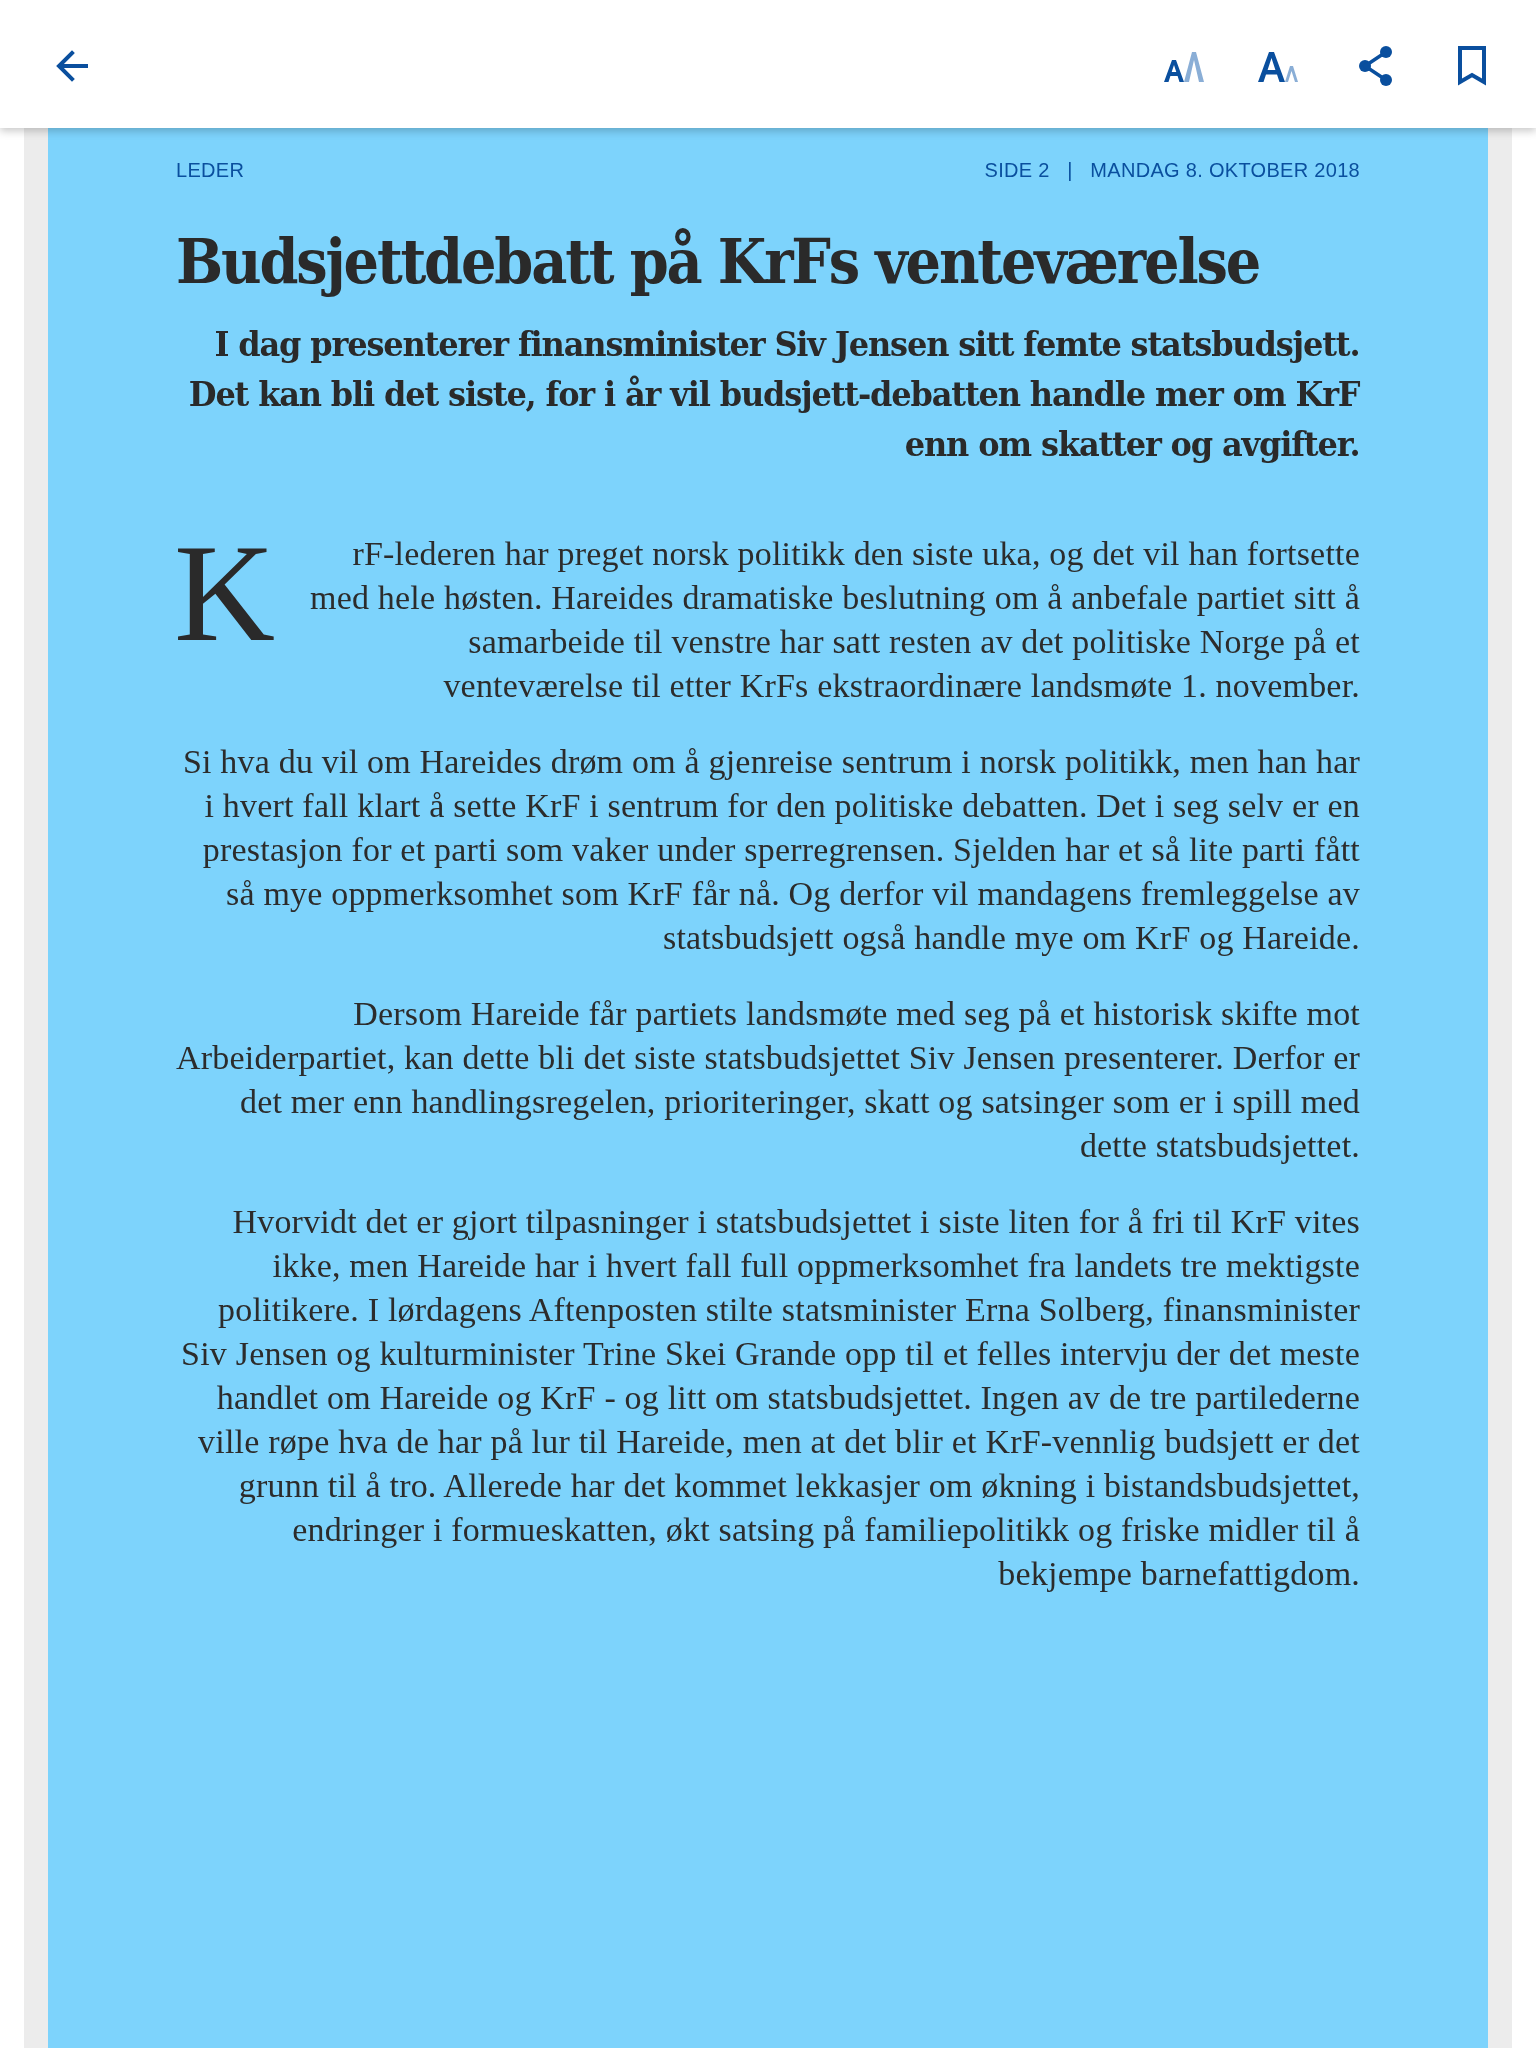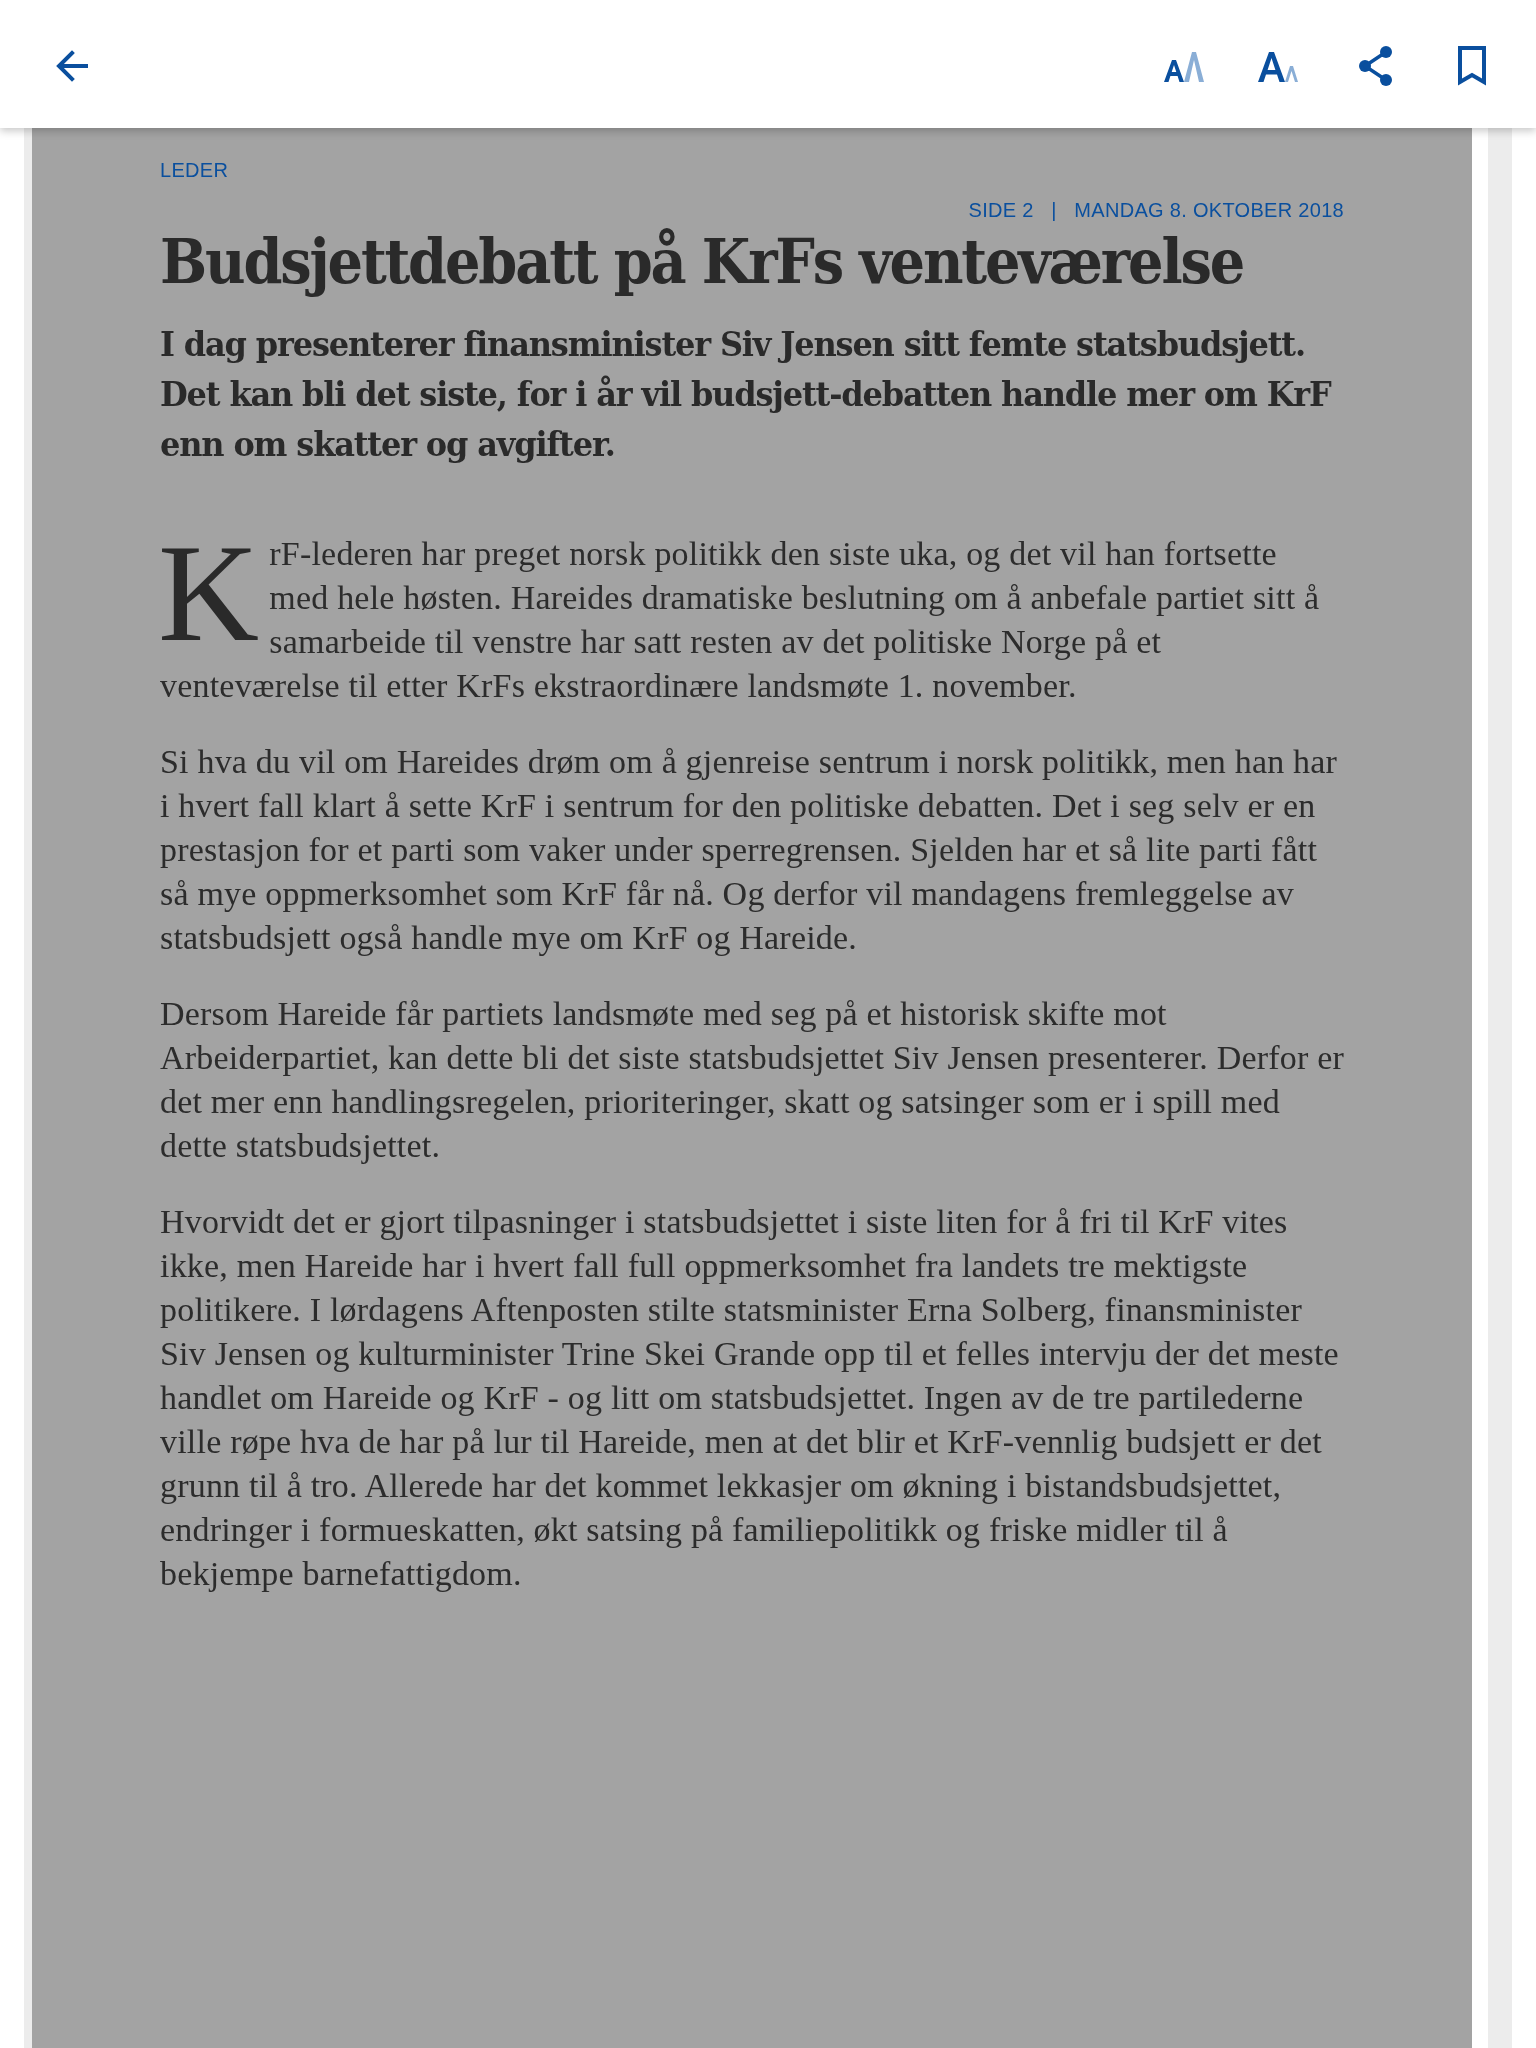--- a/index.html
+++ b/index.html
@@ -42,24 +42,25 @@
       background: #ececec;
     }
     .gutter-right {
       position: absolute;
       left: 1488px; top: 128px;
       width: 24px; height: 1920px;
       background: #ececec;
     }
     .page {
       position: absolute;
-      left: 32px; top: 128px;
+      left: 48px; top: 128px;
       width: 1440px; height: 1920px;
-      background: #a3a3a3;
+      background: #7dd3fc;
       overflow: hidden;
+      text-align: right;
     }
     .content {
       position: absolute;
       left: 128px; top: 0;
       width: 1184px;
     }
     .meta-row {
       position: relative;
       height: 60px;
       font-family: "Liberation Sans", sans-serif;
@@ -68,21 +69,20 @@
       letter-spacing: 0.3px;
     }
     .section-label {
       position: absolute;
       left: 0; top: 31px;
     }
     .meta-right {
       position: absolute;
       right: 0; top: 31px;
       white-space: pre;
-      margin-top: 40px;
     }
     .headline {
       margin-top: 36px;
       font-family: "DejaVu Serif", serif;
       font-weight: bold;
       font-size: 62px;
       line-height: 76px;
       color: #2a2a2a;
       letter-spacing: -2.4px;
       transform: scaleX(0.9);

